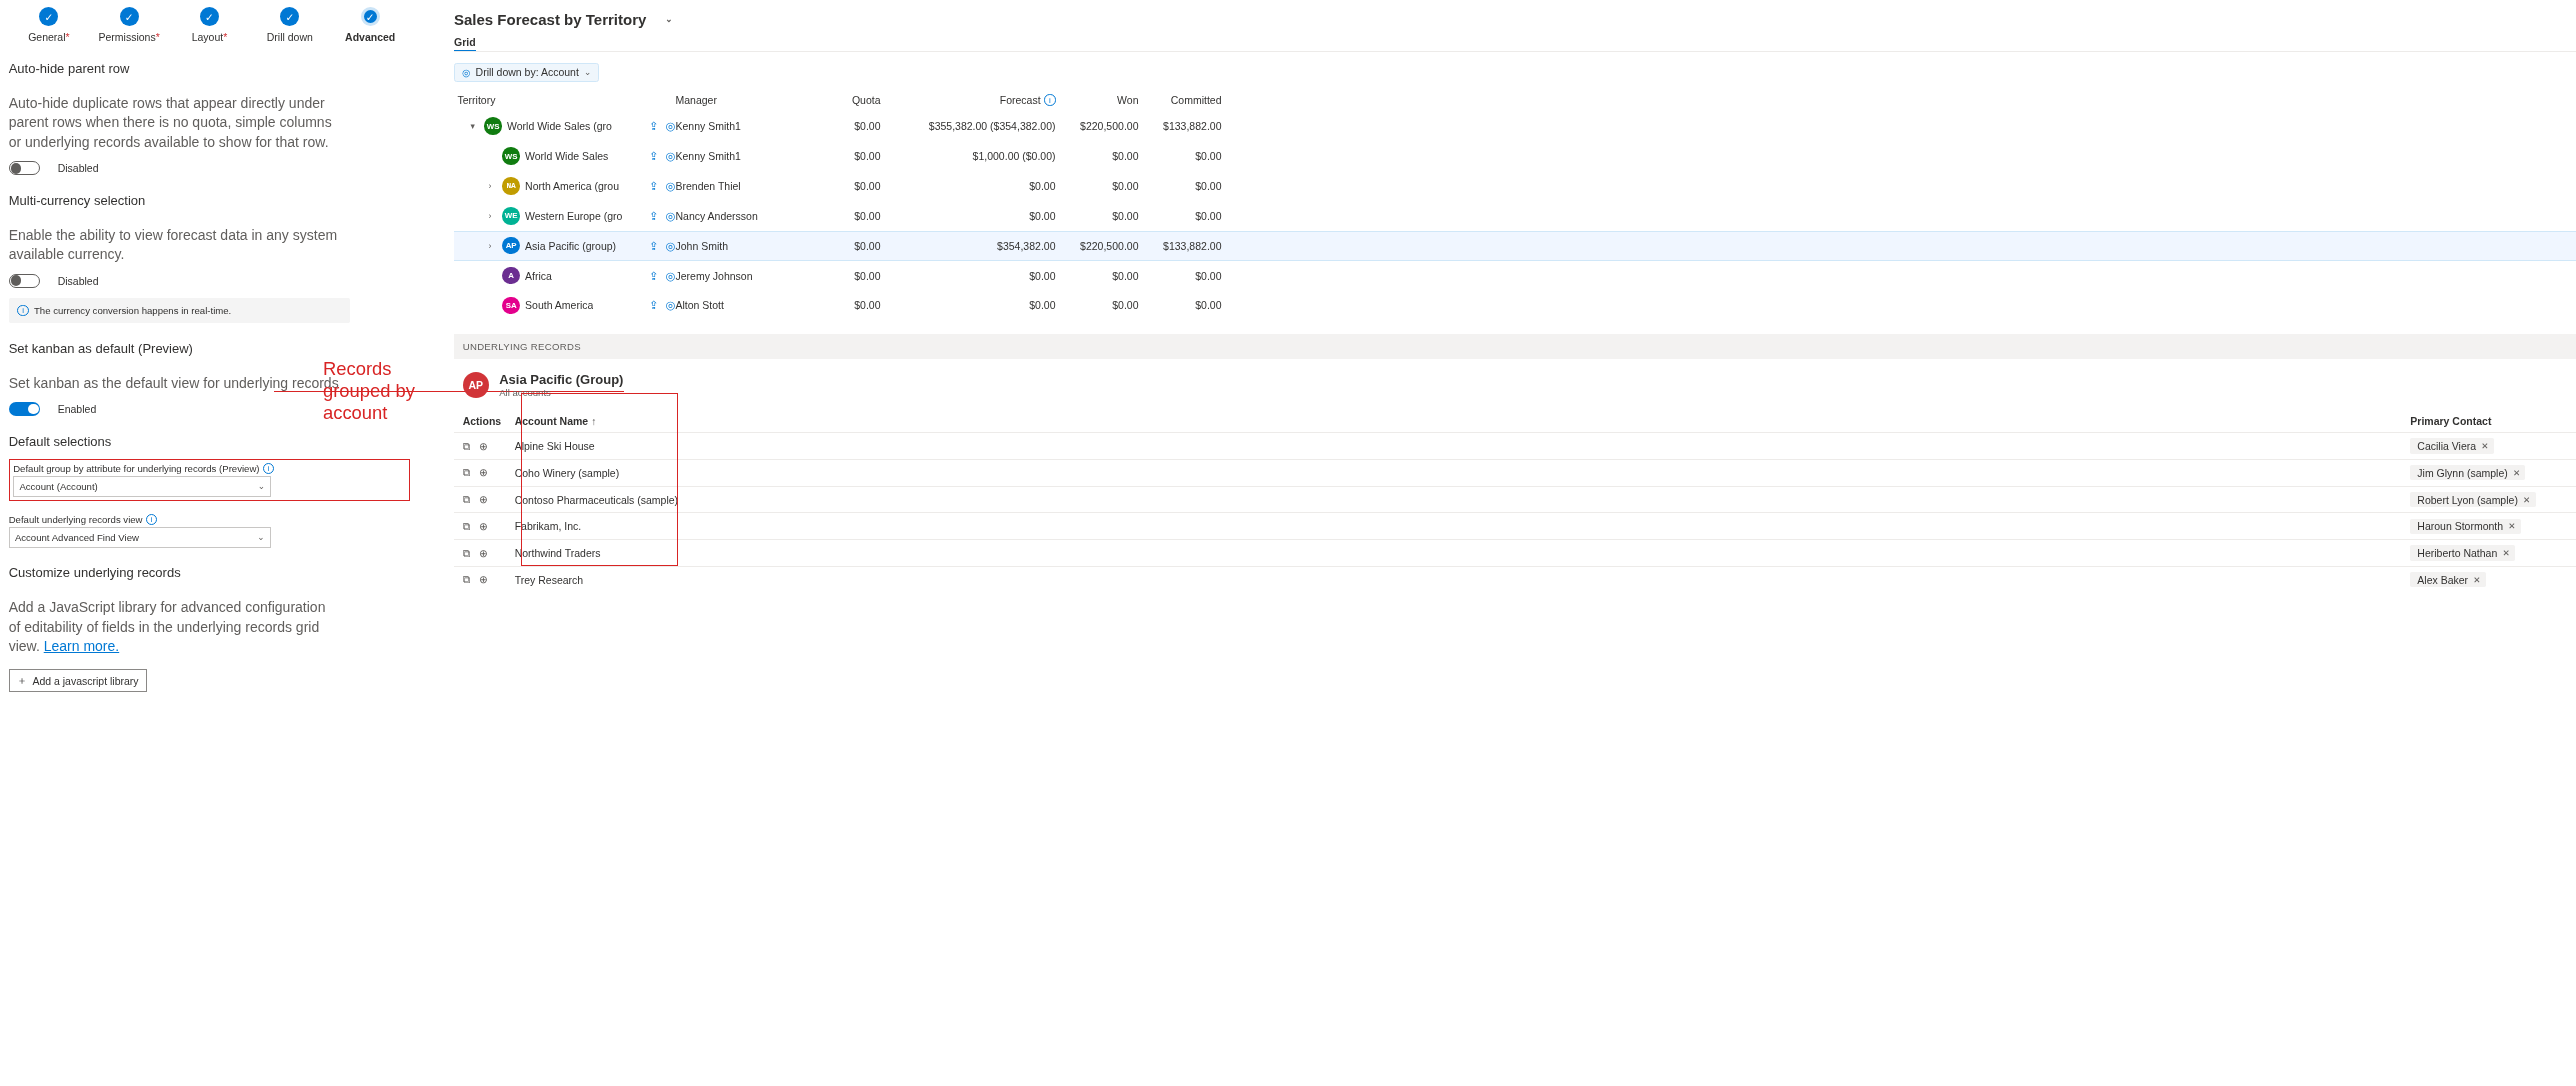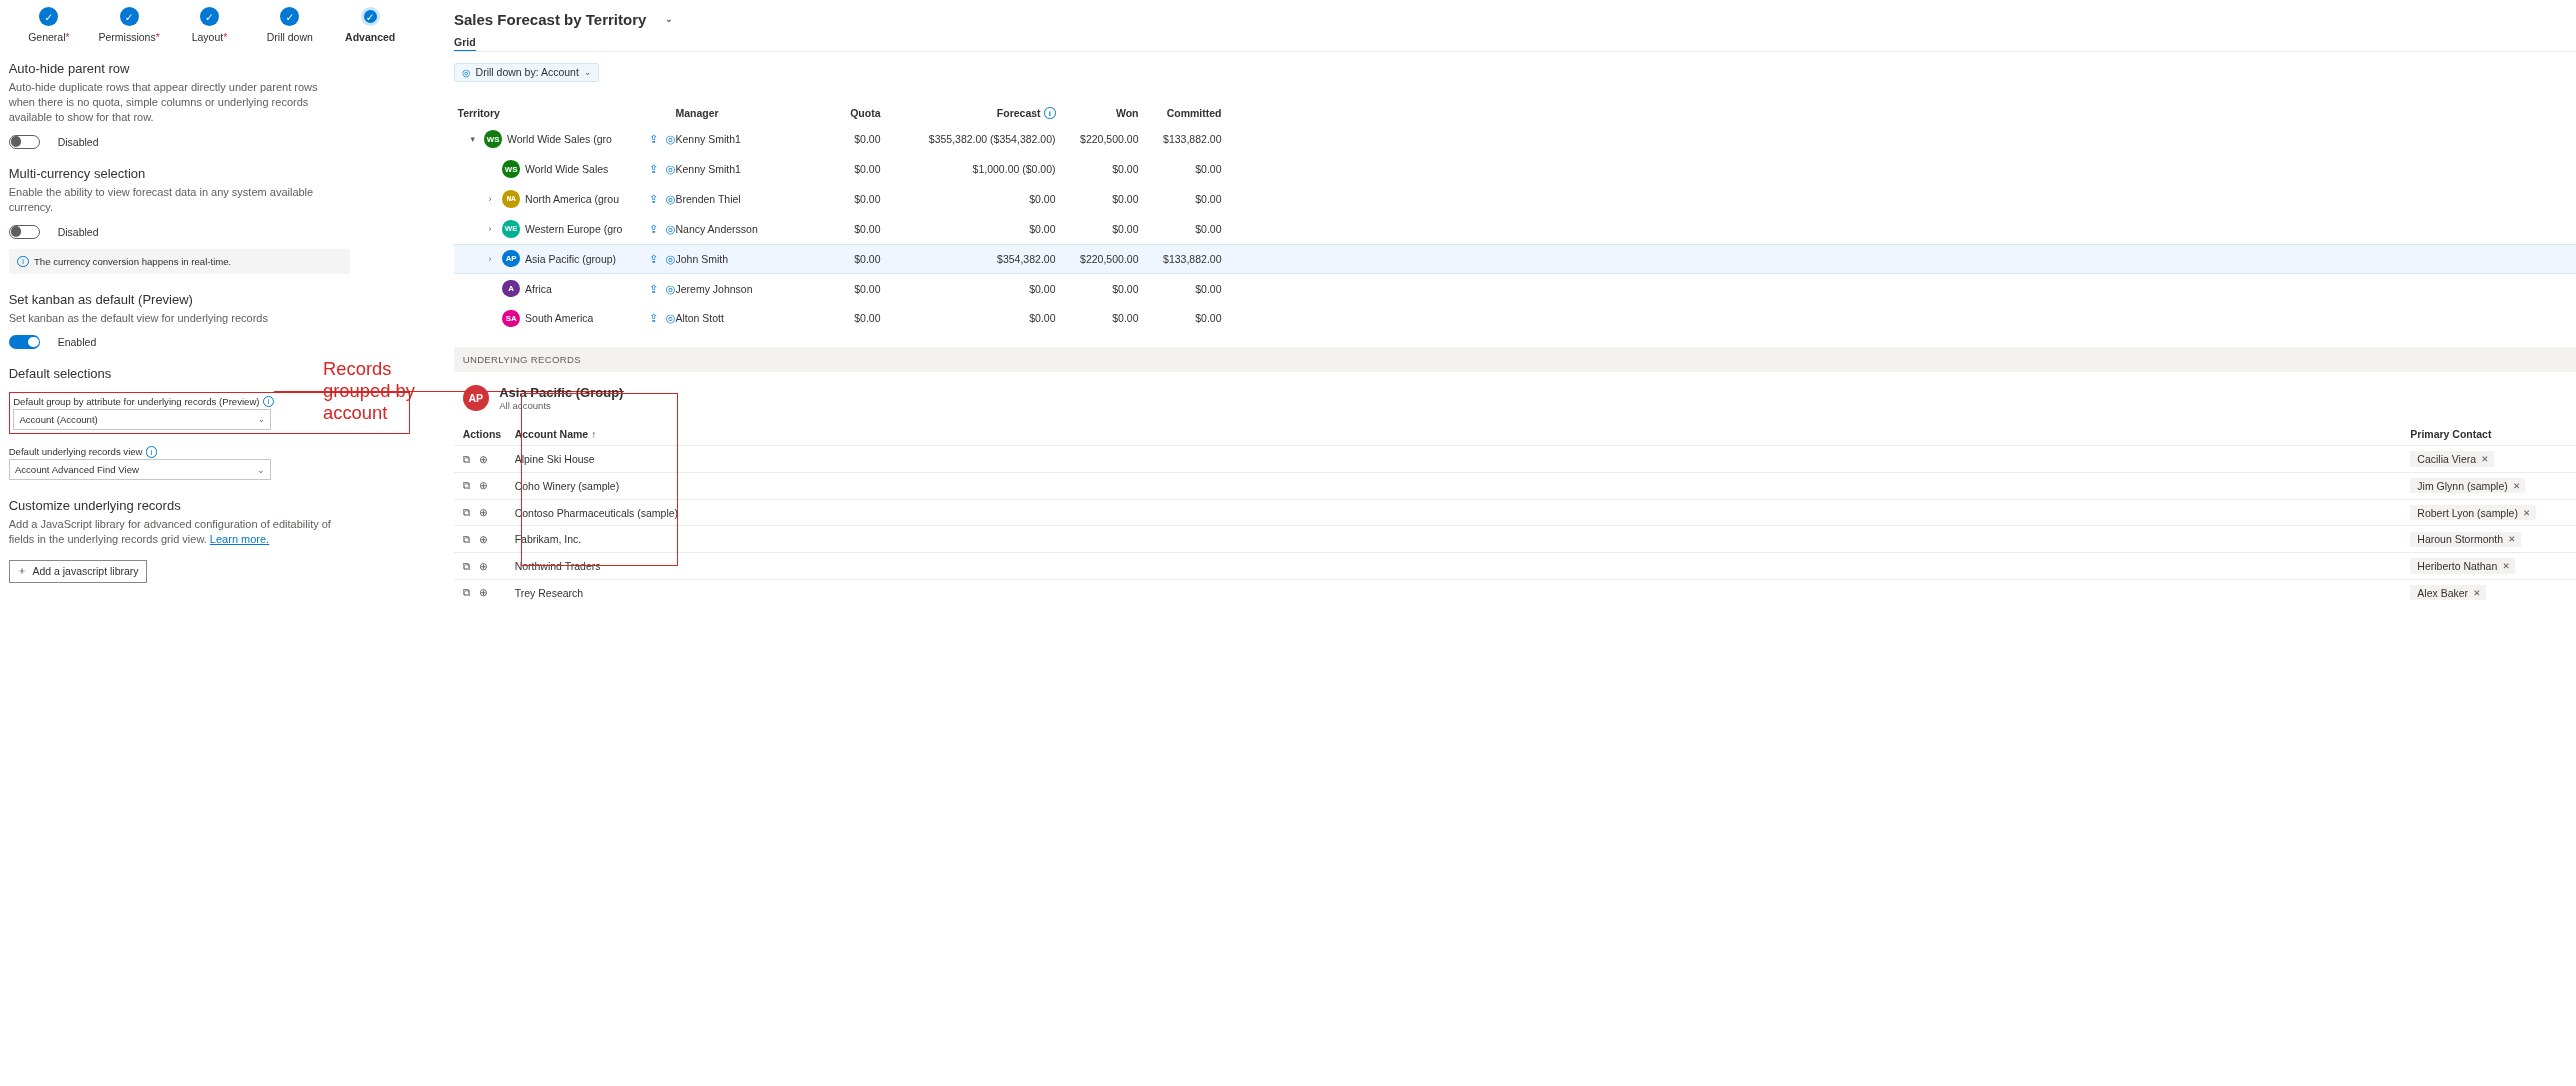--- a/index.html
+++ b/index.html
@@ -32,21 +32,21 @@
   .step .circle { width: 19px; height: 19px; border-radius: 50%; background: var(--blue); color: #fff; display: flex; align-items: center; justify-content: center; font-size: 10.5px; z-index: 2; }
   .step .circle.current { border: 3.5px solid #cbe4f7; width: 19px; height: 19px; }
   .step-label { margin-top: 5.2px; font-size: 10.5px; color: var(--text); white-space: nowrap; }
   .step-label .ast { color: #d13438; }
   .step-label.bold { font-weight: 600; }
   .stepper .line { height: 0.9px; background: #605e5c; flex: 1; margin-top: 9.6px; }
 
   
   .section { margin-top: 17.5px; }
   .sec-title { font-size: 13px; color: var(--text); }
-  .sec-desc { font-size: 11px; color: var(--text-muted); margin-top: 4px; line-height: 1.4; max-width: 332px; }
+  .sec-desc { font-size: 14px; color: var(--text-muted); margin-top: 18px; line-height: 1.4; max-width: 332px; }
   .toggle-row { display: flex; align-items: center; gap: 18px; margin-top: 8.7px; }
   .toggle-off { width: 31px; height: 14px; border-radius: 7px; border: 0.9px solid #605e5c; background: #fff; position: relative; }
   .toggle-off::after { content: ""; width: 10.5px; height: 10.5px; border-radius: 50%; background: #605e5c; position: absolute; left: 0.9px; top: 0.9px; }
   .toggle-on { width: 31px; height: 14px; border-radius: 7px; background: #0078D4; position: relative; }
   .toggle-on::after { content: ""; width: 10.5px; height: 10.5px; border-radius: 50%; background: #fff; position: absolute; right: 0.9px; top: 1.7px; }
   .toggle-label { font-size: 10.5px; color: var(--text); }
 
   .info-banner { background: #f4f4f4; border-radius: 1.7px; padding: 7px 8.7px; font-size: 9.6px; color: var(--text); margin-top: 10.5px; display: flex; align-items: center; gap: 5.2px; width: 341px; }
   .info-icon { width: 11.4px; height: 11.4px; border-radius: 50%; border: 0.9px solid var(--blue); color: var(--blue); display: inline-flex; align-items: center; justify-content: center; font-size: 7.9px; }
 
@@ -67,21 +67,21 @@
   
   .fc-title { font-size: 15px; font-weight: 600; display: flex; align-items: center; gap: 19px; margin-top: 10.5px; }
   .tabs { display: flex; gap: 12.2px; margin-top: 8.7px; border-bottom: 0.9px solid var(--border); }
   .tab { font-size: 10.5px; padding-bottom: 2px; cursor: pointer; }
   .tab.active { border-bottom: 1.7px solid var(--blue); font-weight: 600; }
 
   .drill-chip { display: inline-flex; align-items: center; gap: 5.2px; background: #eff6fc; border: 0.9px solid #d0e7f8; border-radius: 2.6px; padding: 2.6px 7px; font-size: 10.5px; margin-top: 10.5px; color: var(--text); }
   .drill-icon { color: var(--blue); font-size: 9.6px; }
 
   .grid-head, .grid-row { display: grid; grid-template-columns: 218px 122px 83px 175px 83px 83px; align-items: center; padding: 5.2px 3.5px; font-size: 10.5px; }
-  .grid-head { font-weight: 700; margin-top: 20px; }
+  .grid-head { font-weight: 400; margin-top: 7px; }
   .grid-head .th, .grid-row .td { white-space: nowrap; }
   .rnum { text-align: right; }
 
   .grid-row { border-top: 0.9px solid transparent; border-bottom: 0.9px solid transparent; }
   .grid-row.highlight { background: #f0f6ff; border-top: 0.9px solid #d0e7f8; border-bottom: 0.9px solid #d0e7f8; }
 
   .terr-cell { display: flex; align-items: center; gap: 5.2px; }
   .badge { width: 17.5px; height: 17.5px; border-radius: 50%; color: #fff; display: inline-flex; align-items: center; justify-content: center; font-size: 7.9px; font-weight: 600; flex-shrink: 0; }
   .ws { background: var(--green-ws); }
   .na { background: var(--orange-na); font-family: Liberation Mono, monospace; }

